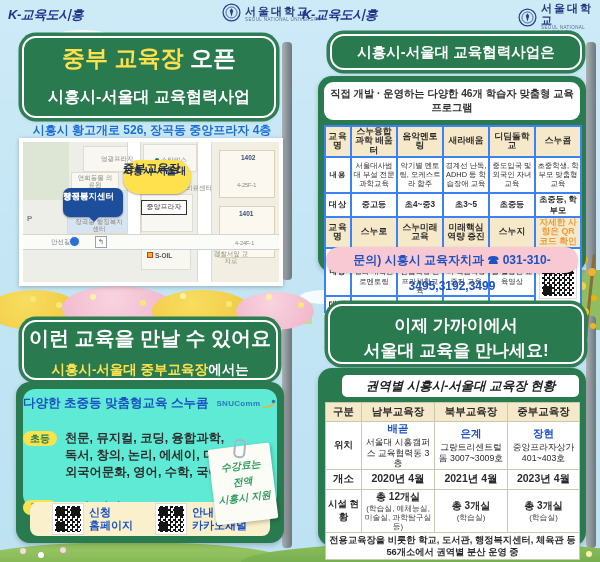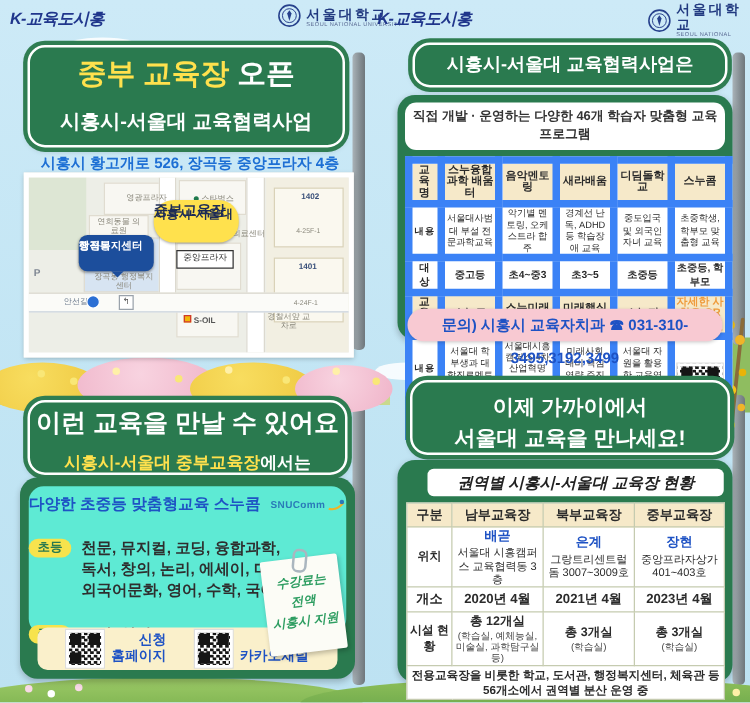--- a/index.html
+++ b/index.html
@@ -52,21 +52,21 @@
     color:#1d2c56;text-align:center;box-shadow:0 1px 2px rgba(0,0,0,.3);}
   .callout-yellow .l1{font-size:10px;font-weight:800;margin-top:4px;}
   .callout-yellow .l2{font-size:11.5px;font-weight:900;margin-top:1px;}
   .jungang{left:118px;top:58px;width:44px;height:13px;background:#fff;border:1px solid #333;
     font-size:7px;color:#333;text-align:center;line-height:12px;}
   .mapicon{border-radius:50%;}
   
   .intro{margin:6px 6px 5px 6px;background:#fff;border-radius:9px;padding:5px 2px;
     text-align:center;font-size:10.3px;font-weight:800;color:#333;line-height:1.35;}
   table.t2{border-collapse:collapse;table-layout:fixed;margin:0 6px;width:256px;background:#fff;}
-  table.t2 td{border:6px solid #3b82f6;text-align:center;vertical-align:middle;padding:0 1px;color:#2b2b2b;overflow:hidden;}
+  table.t2 td{border:2px solid #3b82f6;text-align:center;vertical-align:middle;padding:0 1px;color:#2b2b2b;overflow:hidden;}
   .t2 .tan{background:#f6e9c9;}
   .t2 tr.rn td{height:22px;font-size:8.8px;font-weight:800;line-height:1.1;}
   .t2 tr.rc td{height:34px;font-size:7.4px;line-height:1.25;}
   .t2 tr.rt td{height:14px;font-size:8.2px;font-weight:700;}
   .t2 td.lab{font-weight:800;font-size:8.8px;letter-spacing:1px;}
   .t2 td.qrnote{color:#ef9b3c;font-size:7.2px;font-weight:700;line-height:1.25;}
   .qr{background-color:#fff;background-image:
       linear-gradient(#151515,#151515),linear-gradient(#151515,#151515),linear-gradient(#151515,#151515),
       repeating-conic-gradient(#151515 0% 25%,#ffffff 0% 50%);
     background-size:9px 9px,9px 9px,9px 9px,5px 5px;
@@ -87,21 +87,21 @@
   .badge{flex:0 0 34px;height:15px;background:#f7e34d;border-radius:8px;text-align:center;
     line-height:15px;font-size:10px;font-weight:900;color:#2a7a4f;margin-top:1px;}
   .lvl .items{font-size:12.3px;font-weight:800;color:#2e2e2e;line-height:1.38;width:168px;}
   .note{position:absolute;right:10px;top:64px;width:62px;height:76px;background:#fcfcf6;z-index:5;
     transform:rotate(-7deg);box-shadow:1px 2px 4px rgba(0,0,0,.25);border-radius:2px;
     text-align:center;color:#2f9e62;font-weight:800;font-style:italic;font-size:10px;line-height:1.6;padding-top:12px;box-sizing:border-box;}
   .clip{position:absolute;left:26px;top:-7px;width:8px;height:15px;border:2px solid #aab6bf;border-radius:5px;transform:rotate(12deg);background:transparent;}
   .yellowbar{position:absolute;left:14px;top:120px;width:240px;height:34px;background:#faf0cb;border-radius:8px;
     display:flex;align-items:center;justify-content:space-evenly;}
   .qlink{display:flex;align-items:center;gap:6px;}
-  .qlink .lb{font-size:11px;font-weight:900;color:#1e52c4;text-align:right;line-height:1.15;}
+  .qlink .lb{font-size:11px;font-weight:900;color:#1e52c4;text-align:left;line-height:1.15;}
   
   .p4title{margin:7px 7px 5px 24px;background:#fff;border-radius:5px;height:22px;line-height:22px;
     text-align:center;font-size:12.5px;font-weight:900;color:#222;font-style:italic;}
   table.t4{border-collapse:collapse;table-layout:fixed;margin:0 7px;width:254px;background:#fff;}
   table.t4 td{border:1px solid #c5cbb0;text-align:center;vertical-align:middle;color:#2b2b2b;padding:0 1px;}
   .t4 .tan{background:#f6e9c9;font-weight:800;font-size:10.5px;}
   .t4 tr.h td{height:18px;}
   .t4 tr.loc td{height:40px;}
   .t4 tr.open td{height:19px;font-size:10.5px;font-weight:700;}
   .t4 tr.fac td{height:38px;}

